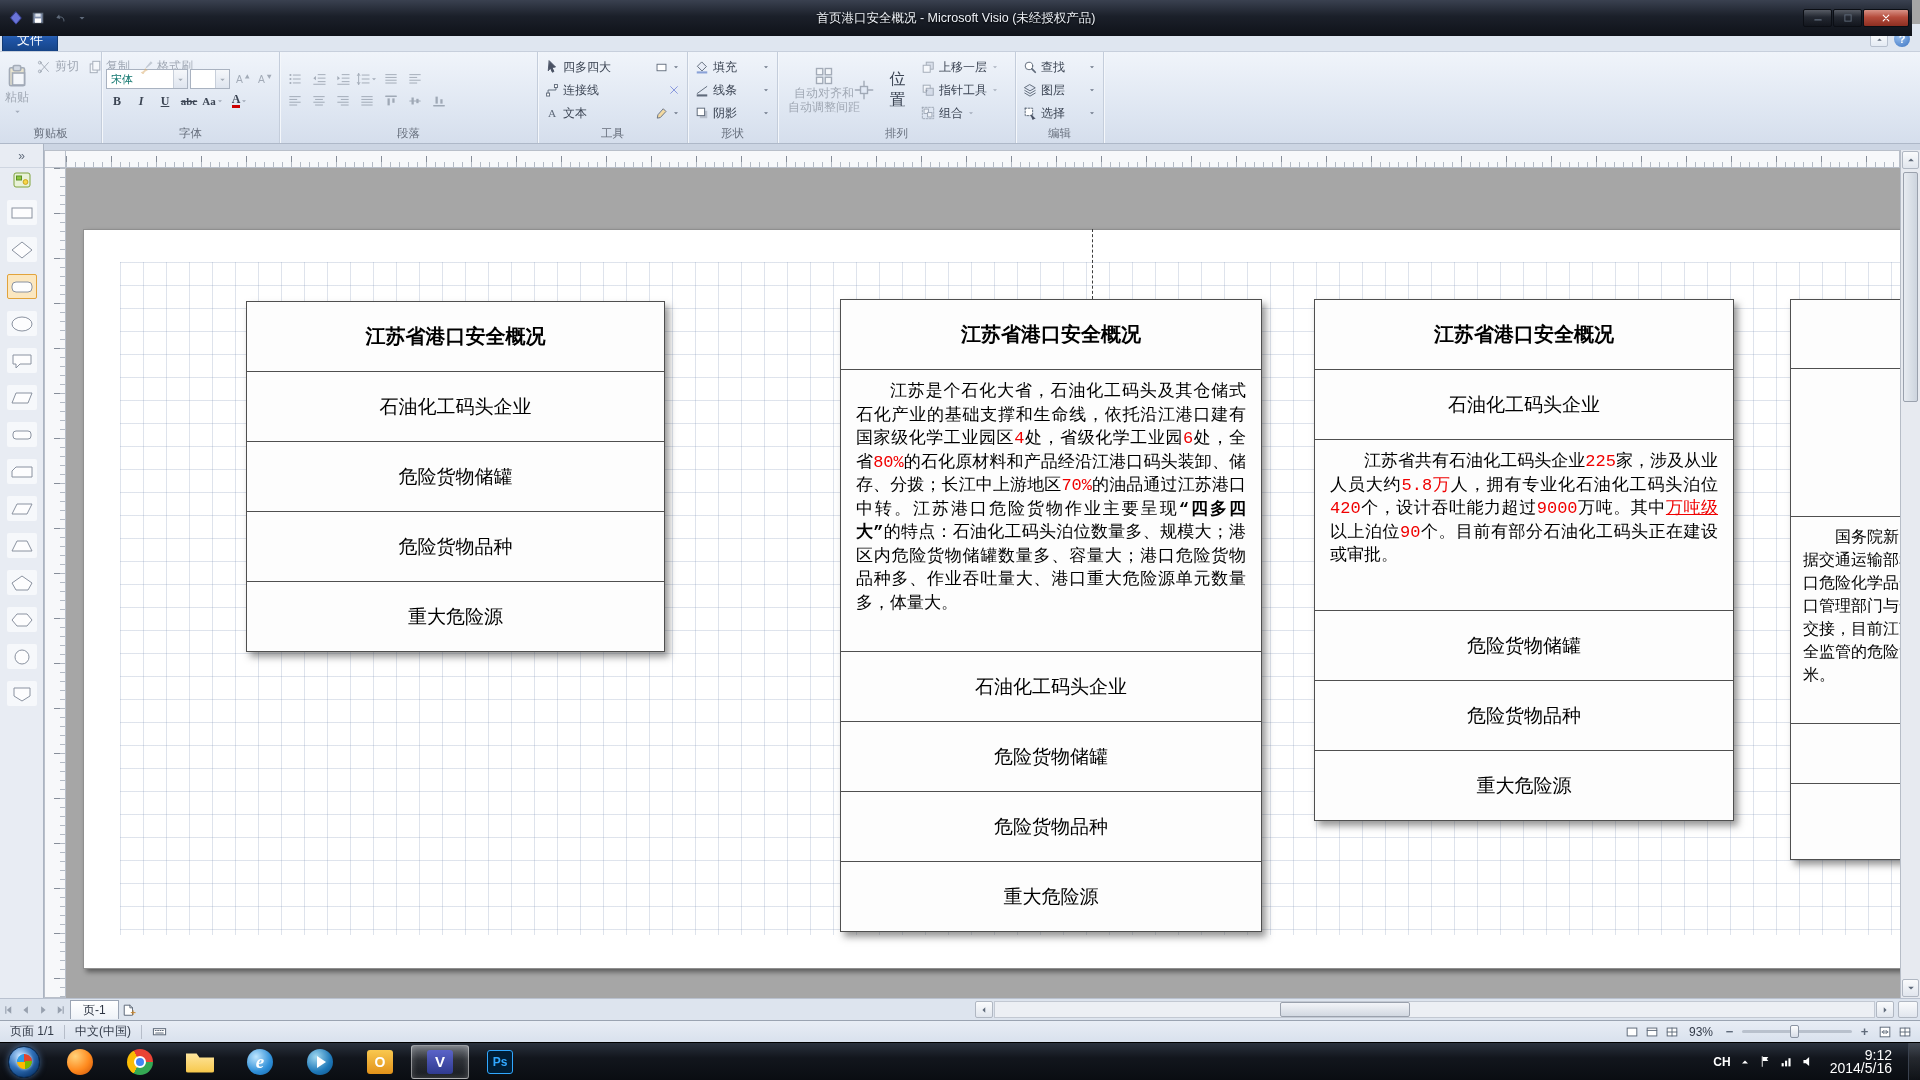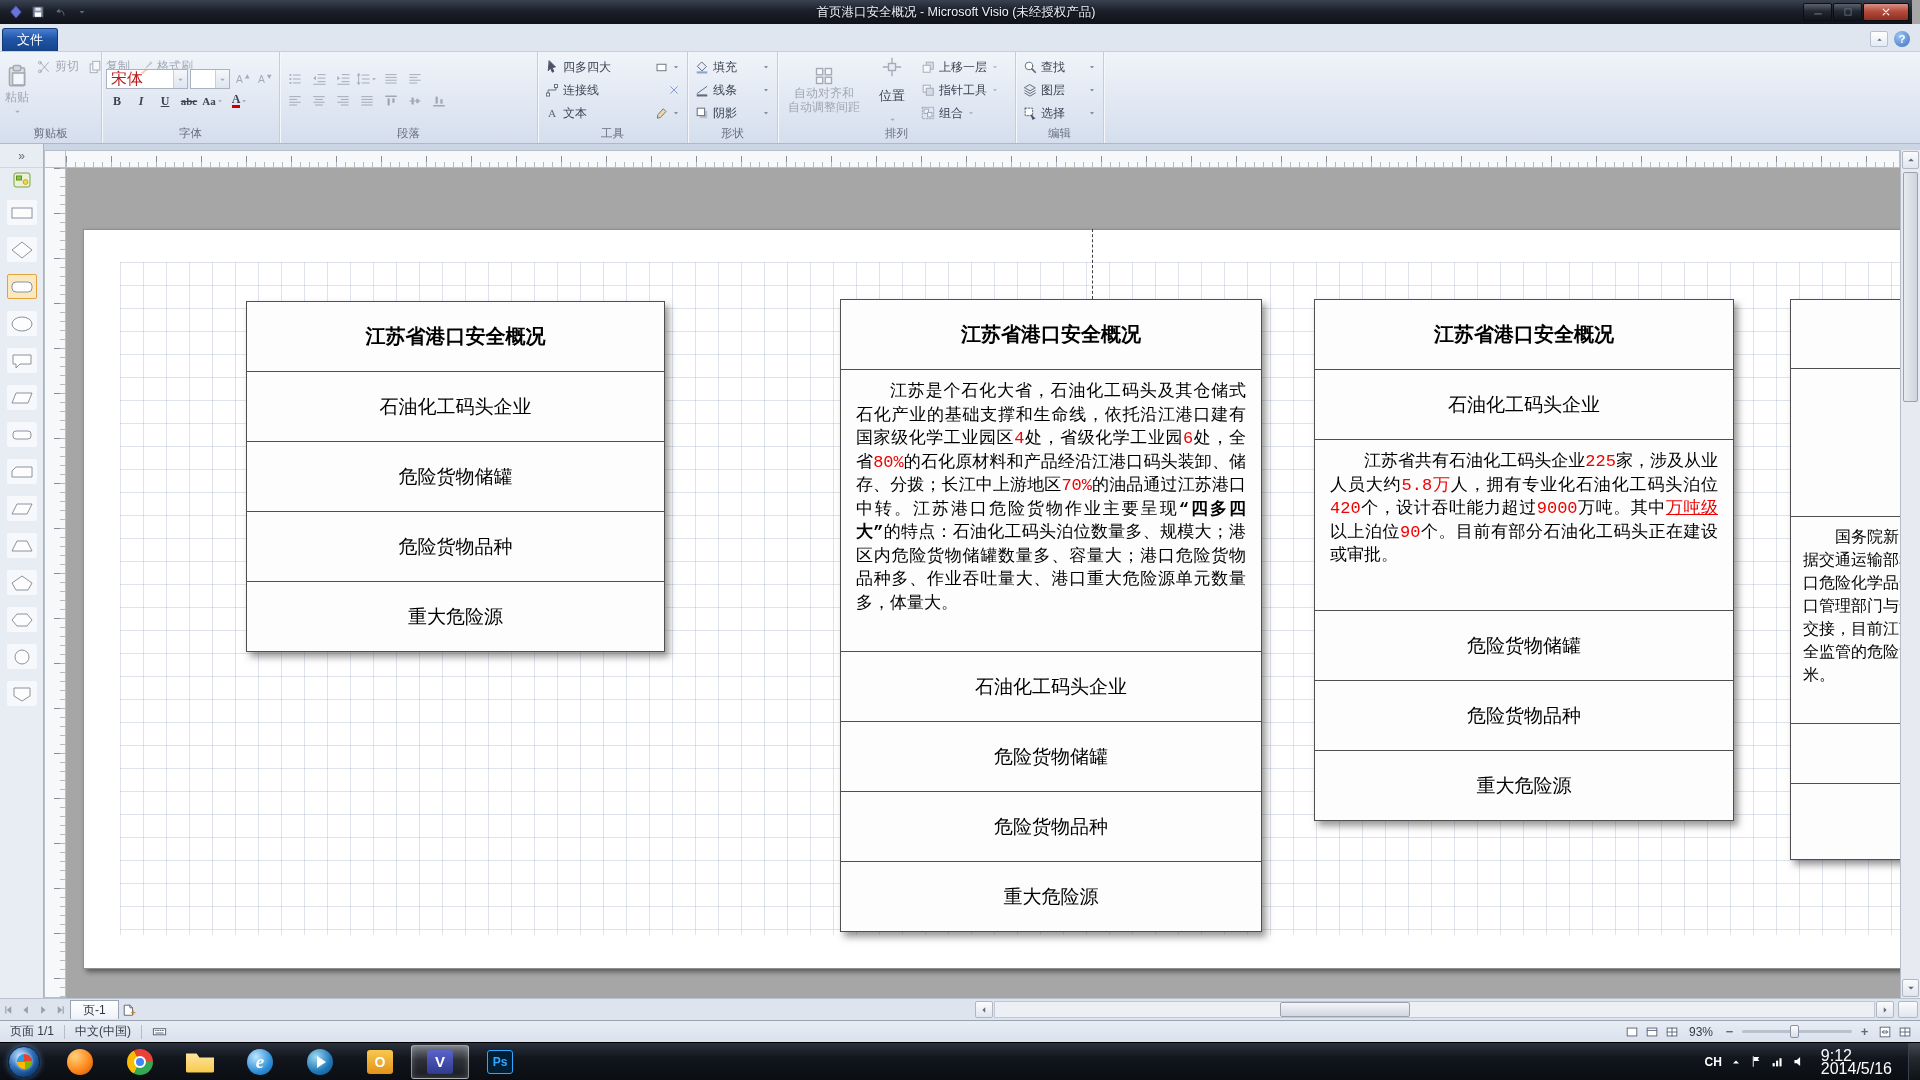--- a/index.html
+++ b/index.html
@@ -1,21 +1,21 @@
 <!DOCTYPE html>
 <html><head>
 <meta charset="utf-8">
 <style>
 *{box-sizing:border-box;margin:0;padding:0}
 html,body{width:1920px;height:1080px;overflow:hidden}
 body{font-family:"Liberation Sans","DejaVu Sans",sans-serif;background:#000}
 .screen{position:relative;width:1920px;height:1080px;overflow:hidden;background:#a6a6a6}
 
 
-#titlebar{position:absolute;top:0;left:0;right:8px;height:24px;background:linear-gradient(#3a4150,#1b202a 45%,#0f1219);display:flex;align-items:center;color:#e6ebf3;z-index:50}
+#titlebar{position:absolute;top:0;left:0;right:8px;height:36px;background:linear-gradient(#3a4150,#1b202a 45%,#0f1219);display:flex;align-items:center;color:#e6ebf3;z-index:50}
 .qat{display:flex;gap:3px;margin-left:6px;align-items:center;z-index:2;color:#d8dee8}
 .qbtn{width:19px;height:17px;display:flex;align-items:center;justify-content:center;border-radius:2px}
 #title-text{position:absolute;left:0;right:0;text-align:center;font-size:12.5px;color:#eef2f8;text-shadow:0 1px 2px #000}
 .winbtns{margin-left:auto;display:flex;margin-right:3px;z-index:2}
 .winbtn{width:29px;height:18px;border:1px solid #0b0e14;border-radius:2px;background:linear-gradient(rgba(255,255,255,.22),rgba(255,255,255,.04) 45%,rgba(0,0,0,.12));display:flex;align-items:center;justify-content:center;margin-left:1px;color:#fff}
 .winbtn.close{width:46px;background:linear-gradient(#d89287,#b54c3c 45%,#8d2f22)}
 
 
 #tabrow{position:absolute;top:24px;left:0;right:0;height:28px;background:#dfe6f0;display:flex;align-items:flex-end;border-bottom:1px solid #c7cfdc;z-index:40}
 #file-tab{width:56px;height:23px;margin:0 2px 0 2px;background:linear-gradient(#4a7fd0,#1f55a8 45%,#164487);color:#fff;font-size:13px;display:flex;align-items:center;justify-content:center;border-radius:3px 3px 0 0;border:1px solid #123a74;border-bottom:none}
@@ -32,26 +32,26 @@
 .glabel{text-align:center;font-size:11.5px;color:#68707e;padding:1px 0 1px}
 .bigbtn{display:flex;flex-direction:column;align-items:center;justify-content:center;gap:1px;width:52px;font-size:12px;color:#3b4453;border:1px solid transparent;border-radius:2px;text-align:center}
 .smallcol{display:flex;flex-direction:row;justify-content:flex-start;gap:1px;padding-top:1px}
 .sbtn{display:flex;align-items:center;gap:4px;height:21px;padding:0 4px;font-size:12px;color:#3b4453;border-radius:2px;white-space:nowrap}
 .dis{color:#a0a8b4}
 .dis .svgicn{opacity:.5}
 .svgicn{display:inline-flex;color:#5f6a7a;flex:none}
 .crt{display:inline-flex;color:#6b7586}
 .rrow{display:flex;align-items:center;gap:2px}
 .icbtn{width:22px;height:20px;display:flex;align-items:center;justify-content:center;border-radius:2px;border:1px solid transparent}
-.combo{height:20px;background:#fff;border:1px solid #a9b2c0;display:flex;align-items:center;font-size:16px;padding:0 0 0 4px;color:#b91c1c}
+.combo{height:20px;background:#fff;border:1px solid #a9b2c0;display:flex;align-items:center;font-size:11px;padding:0 0 0 4px;color:#0f766e}
 .combo .cval{flex:1}
 .combo-arr{width:14px;height:100%;display:flex;align-items:center;justify-content:center;border-left:1px solid #c8cfda;background:linear-gradient(#f5f7fa,#dfe5ef)}
 .fontglyph{font-size:12px;font-weight:bold;color:#3b4453;font-family:"Liberation Serif",serif}
 .vstack{display:flex;flex-direction:column;gap:2px;justify-content:center}
-.tallbtn{display:flex;flex-direction:column;align-items:center;justify-content:center;gap:10px;font-size:13px;color:#3b4453;width:46px;text-align:center}
+.tallbtn{display:flex;flex-direction:row;align-items:center;justify-content:center;gap:16px;font-size:16px;color:#3b4453;width:46px;text-align:center}
 .arr-row{display:flex;align-items:center;gap:4px;height:21px;font-size:12px;color:#3b4453;padding:0 3px;white-space:nowrap}
 .autoalign{width:84px;font-size:12px;line-height:13px}
 
 
 #workspace{position:absolute;top:144px;left:0;right:0;height:854px;background:#a6a6a6}
 #framestrip{position:absolute;top:0;left:0;right:0;height:6px;background:#ccd5e3}
 #stencil{position:absolute;left:0;top:0;bottom:0;width:44px;background:#e8ecf3;border-right:1px solid #aab3c1;display:flex;flex-direction:column;align-items:center}
 .strip-top{height:24px;display:flex;align-items:center;justify-content:center;color:#5f6a7a;font-size:12px;width:100%;border-bottom:1px solid #cfd6e1}
 .stencil-app{margin:4px 0 8px}
 .tile{width:30px;height:25px;display:flex;align-items:center;justify-content:center;border:1px solid transparent;border-radius:2px;margin-bottom:12px;background:#f6f8fb}
@@ -118,21 +118,21 @@
 #taskbar{position:absolute;top:1042px;left:0;right:0;height:38px;background:linear-gradient(#2a313d,#12161d 40%,#0a0d12);border-top:1px solid #000;display:flex;align-items:center;z-index:50}
 #startorb{width:40px;height:36px;display:flex;align-items:center;justify-content:center;margin-left:4px}
 .orb{width:32px;height:32px;border-radius:50%;background:radial-gradient(circle at 35% 28%,#b9dcff,#2f6fb8 45%,#0c3a72 80%);border:1px solid #0a2c55;display:flex;align-items:center;justify-content:center;box-shadow:0 0 6px rgba(120,180,255,.5)}
 .flag{width:15px;height:15px;border-radius:50%;background:conic-gradient(#e4452c 0 25%,#7db700 0 50%,#ffba00 0 75%,#2e9be6 0);transform:rotate(-8deg);box-shadow:0 0 3px rgba(255,255,255,.8)}
 #apps{display:flex;align-items:center;height:100%;margin-left:6px}
 .appbtn{width:58px;height:34px;margin:0 1px;display:flex;align-items:center;justify-content:center;border-radius:3px;border:1px solid transparent}
 .appbtn.active{background:linear-gradient(rgba(255,255,255,.35),rgba(255,255,255,.12) 45%,rgba(255,255,255,.05));border-color:rgba(255,255,255,.5);box-shadow:inset 0 0 6px rgba(255,255,255,.25)}
 .tray{margin-left:auto;display:flex;align-items:center;gap:8px;color:#fff;height:100%}
 .tray .svgicn{color:#fff}
 #ime{font-size:12px;font-weight:bold}
-#clock{font-size:16px;line-height:13px;text-align:left;padding:0 8px}
+#clock{font-size:14px;line-height:13px;text-align:right;padding:0 8px}
 #showdesk{width:12px;height:100%;border-left:1px solid #3a424f;background:linear-gradient(rgba(255,255,255,.12),rgba(255,255,255,.02))}
 </style>
 </head>
 <body>
 
 <div class="screen">
 
   <div id="titlebar">
     <div class="qat">
       <span class="qbtn">

